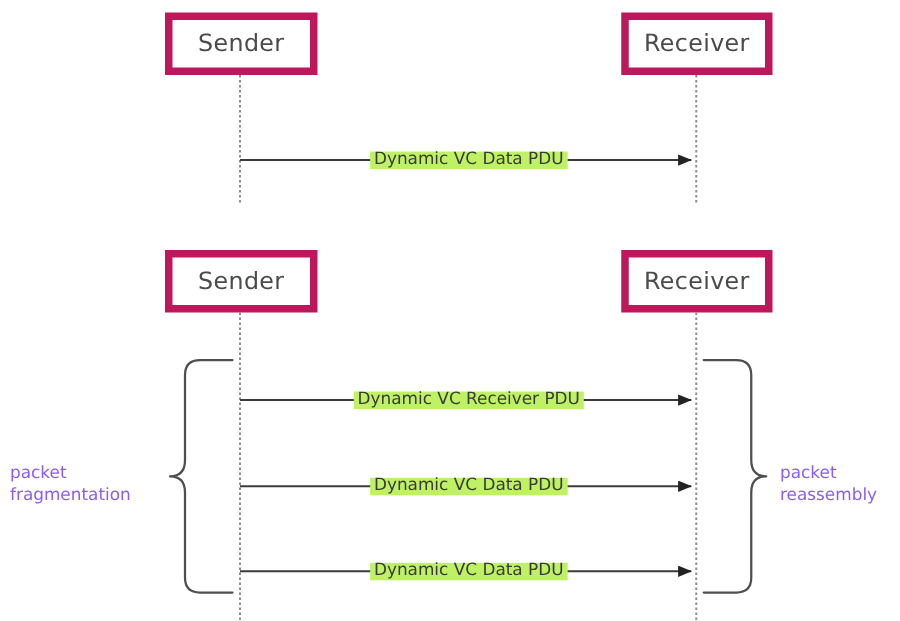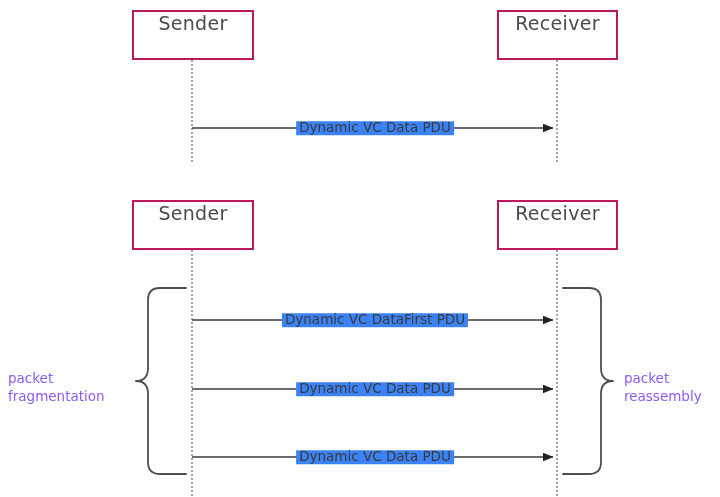--- a/index.html
+++ b/index.html
@@ -20,39 +20,39 @@
   .svg-layer {
     position: absolute;
     top: 0;
     left: 0;
     width: 720px;
     height: 497px;
   }
   .participant-box {
     position: absolute;
     box-sizing: border-box;
-    border: 2px solid #be185d;
+    border: 6px solid #be185d;
     background: #ffffff;
     display: flex;
-    align-items: flex-start;
+    align-items: center;
     justify-content: center;
   }
   .participant-label {
     font-family: "DejaVu Sans", sans-serif;
     font-size: 19px;
     color: #4b4b4b;
     letter-spacing: 0.3px;
     white-space: nowrap;
   }
   .msg-label {
     position: absolute;
     font-family: "DejaVu Sans", sans-serif;
     font-size: 13.5px;
     color: #3a3a3a;
-    background: #3b82f6;
+    background: #bef264;
     padding: 0 3px;
     white-space: nowrap;
     transform: translate(-50%, -50%);
     line-height: 1;
   }
   .brace-label {
     position: absolute;
     font-family: "DejaVu Sans", sans-serif;
     font-size: 13.5px;
     color: #8b5cf6;
@@ -120,21 +120,21 @@
   <div class="msg-label" style="left:375px; top:128px;">Dynamic VC Data PDU</div>
 
   <div class="participant-box" style="left:132px; top:200px; width:122px; height:50px;">
     <span class="participant-label">Sender</span>
   </div>
 
   <div class="participant-box" style="left:497px; top:200px; width:121px; height:50px;">
     <span class="participant-label">Receiver</span>
   </div>
 
-  <div class="msg-label" style="left:375px; top:320px;">Dynamic VC DataFirst PDU</div>
+  <div class="msg-label" style="left:375px; top:320px;">Dynamic VC Receiver PDU</div>
 
   <div class="msg-label" style="left:375px; top:389px;">Dynamic VC Data PDU</div>
 
   <div class="msg-label" style="left:375px; top:457px;">Dynamic VC Data PDU</div>
 
   <div class="brace-label" style="left:8px; top:370px;">packet
 fragmentation</div>
 
   <div class="brace-label" style="left:624px; top:370px;">packet
 reassembly</div>

